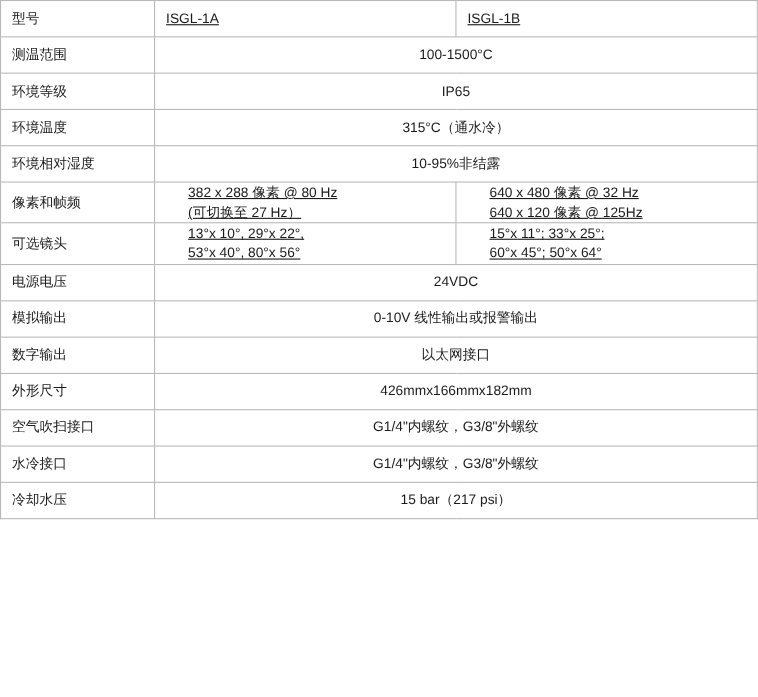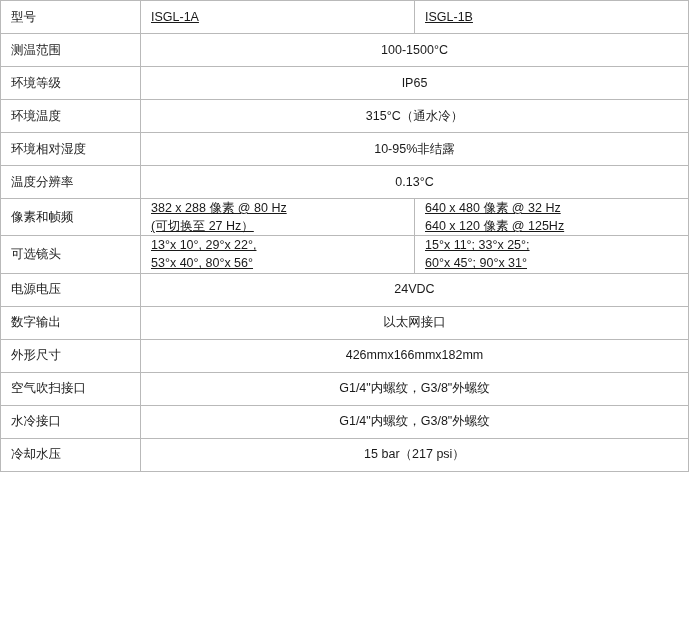--- a/index.html
+++ b/index.html
@@ -42,20 +42,21 @@
     padding-left: 12px;
     text-decoration: underline;
   }
   td.two-line {
     height: 49px;
     line-height: 1.5;
   }
   .line {
     display: block;
     white-space: nowrap;
+    margin-left: 20px;
   }
 </style>
 </head>
 <body>
 
 <table id="spec-table">
   <tbody>
       <tr>
         <td class="label">型号</td>
         <td class="val-left">ISGL-1A</td>
@@ -71,48 +72,48 @@
       </tr>
       <tr>
         <td class="label">环境温度</td>
         <td class="val-center" colspan="2">315°C（通水冷）</td>
       </tr>
       <tr>
         <td class="label">环境相对湿度</td>
         <td class="val-center" colspan="2">10-95%非结露</td>
       </tr>
       <tr>
-        <td class="label">温度分辨率</td>
-        <td class="val-center" colspan="2">0.13°C</td>
-      </tr>
-      <tr>
         <td class="label">像素和帧频</td>
         <td class="val-left two-line">
           <span class="line">382 x 288  像素  @ 80 Hz</span>
           <span class="line">(可切换至 27 Hz）</span>
         </td>
         <td class="val-left two-line">
           <span class="line">640 x 480  像素  @ 32 Hz</span>
           <span class="line">640 x 120  像素  @ 125Hz</span>
         </td>
       </tr>
       <tr>
         <td class="label">可选镜头</td>
         <td class="val-left two-line">
           <span class="line">13°x 10°, 29°x 22°,</span>
           <span class="line">53°x 40°, 80°x 56°</span>
         </td>
         <td class="val-left two-line">
           <span class="line">15°x 11°; 33°x 25°;</span>
-          <span class="line">60°x 45°; 90°x 31°</span>
+          <span class="line">60°x 45°; 50°x 64°</span>
         </td>
       </tr>
       <tr>
         <td class="label">电源电压</td>
         <td class="val-center" colspan="2">24VDC</td>
+      </tr>
+      <tr>
+        <td class="label">模拟输出</td>
+        <td class="val-center" colspan="2">0-10V 线性输出或报警输出</td>
       </tr>
       <tr>
         <td class="label">数字输出</td>
         <td class="val-center" colspan="2">以太网接口</td>
       </tr>
       <tr>
         <td class="label">外形尺寸</td>
         <td class="val-center" colspan="2">426mmx166mmx182mm</td>
       </tr>
       <tr>

